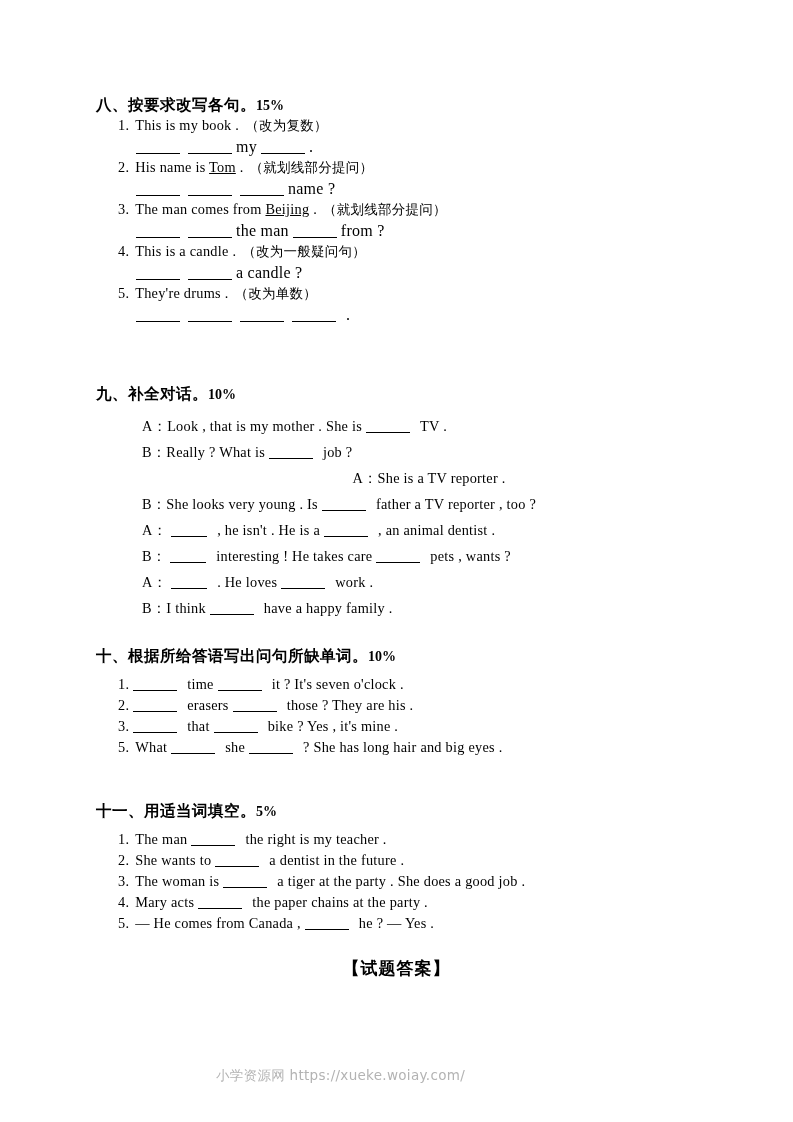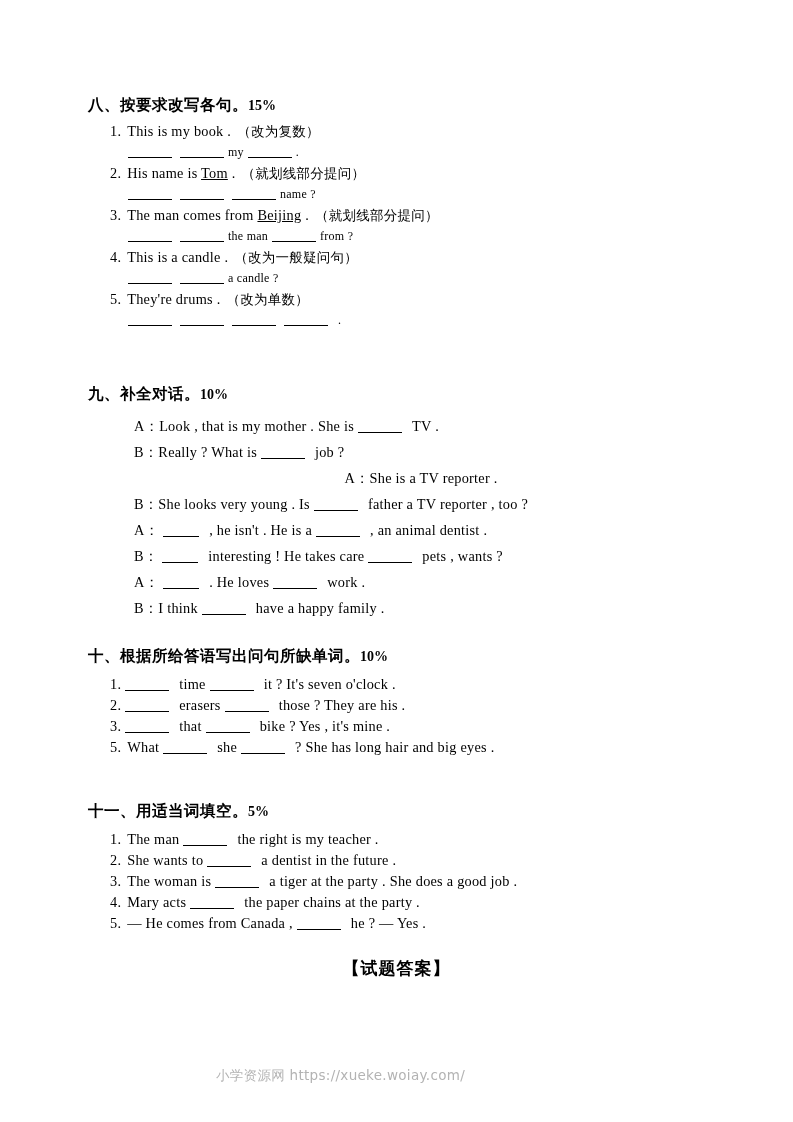--- a/index.html
+++ b/index.html
@@ -16,48 +16,47 @@
     overflow: hidden;
   }
   .page {
     position: absolute;
     left: 0; top: 0;
     width: 793px;
     height: 1122px;
   }
   .section {
     position: absolute;
-    left: 88px;
+    left: 96px;
     width: 620px;
   }
   .sec-head {
     font-family: "DejaVu Sans", "Liberation Sans", sans-serif;
     font-weight: bold;
     font-size: 15.5px;
     letter-spacing: 0.5px;
     white-space: nowrap;
     line-height: 1.2;
   }
   .sec-head .pts {
     font-family: "Liberation Serif", "DejaVu Serif", serif;
     font-size: 14px;
     font-weight: bold;
     letter-spacing: 0;
   }
   .q-list {
-    margin-top: 6px;
   }
   .q-line {
     font-size: 14.3px;
     line-height: 21px;
     white-space: nowrap;
     letter-spacing: 0.25px;
   }
   .ans-line {
-    font-size: 12px;
+    font-size: 16px;
     line-height: 21px;
     white-space: nowrap;
     letter-spacing: 0.25px;
     padding-left: 36px;
   }
   .indent1 { padding-left: 22px; }
   .indent2 { padding-left: 46px; }
   .cn {
     font-family: "DejaVu Sans", "Liberation Sans", sans-serif;
     font-size: 13.5px;

